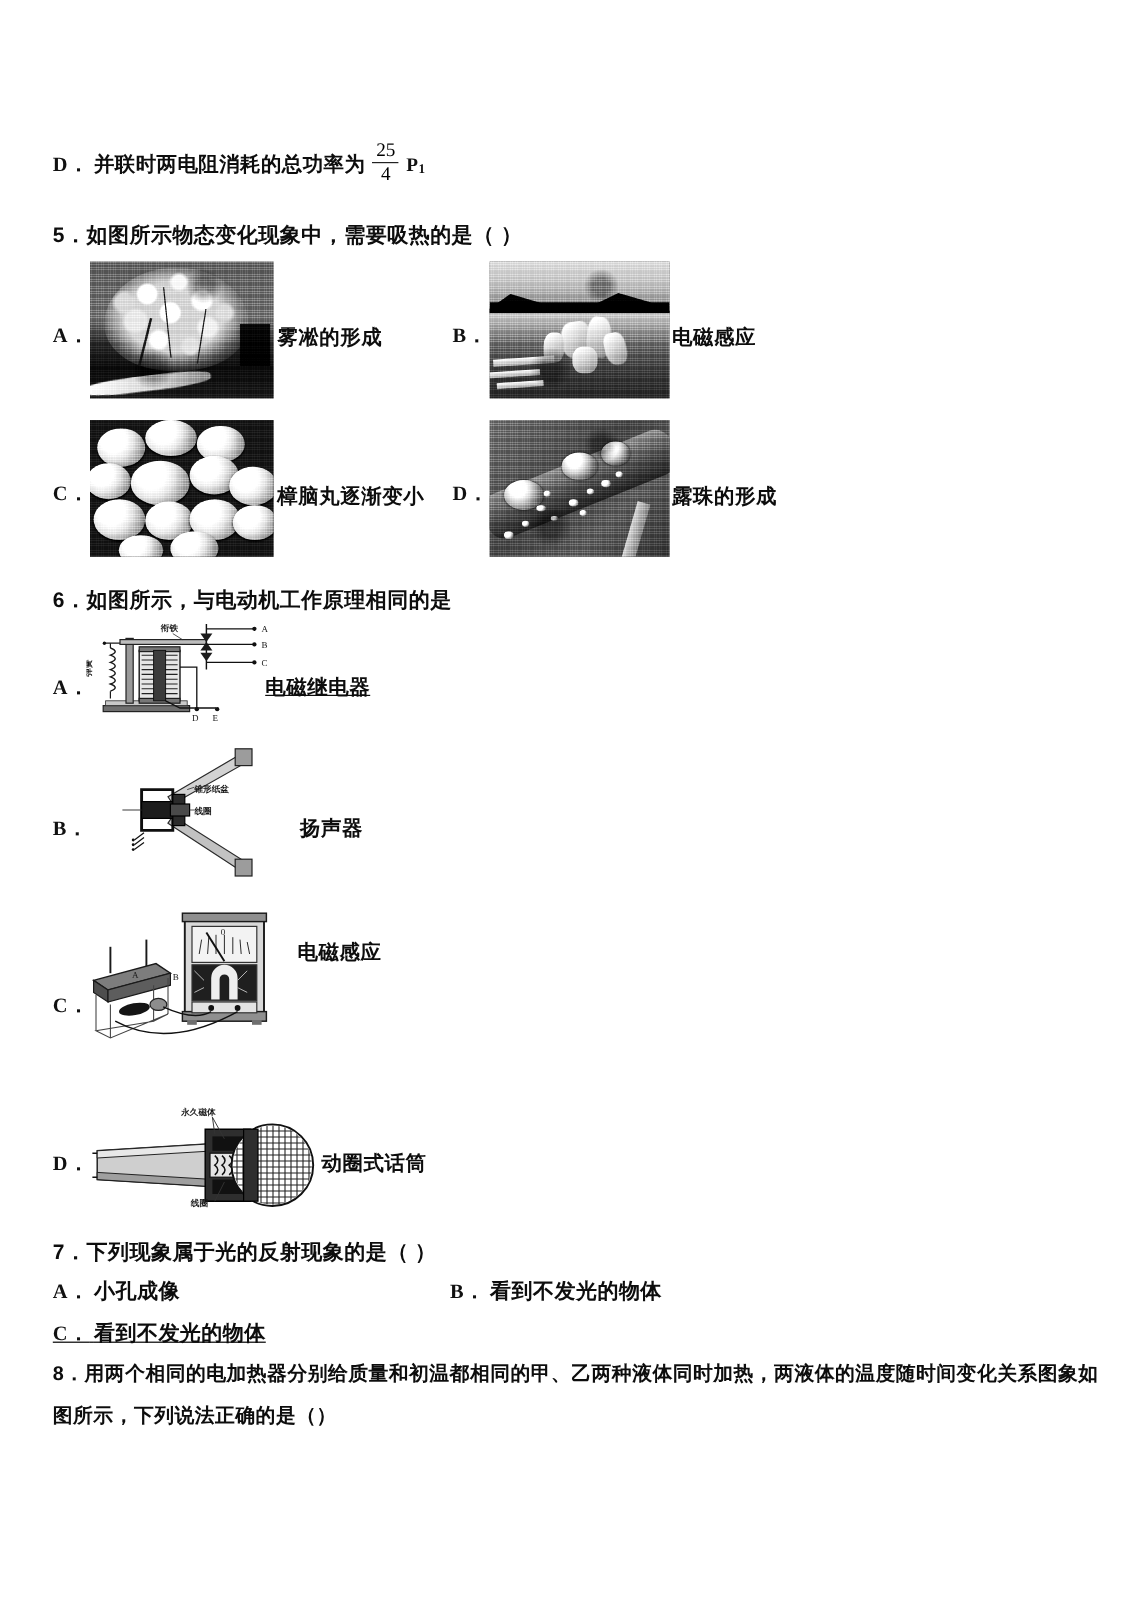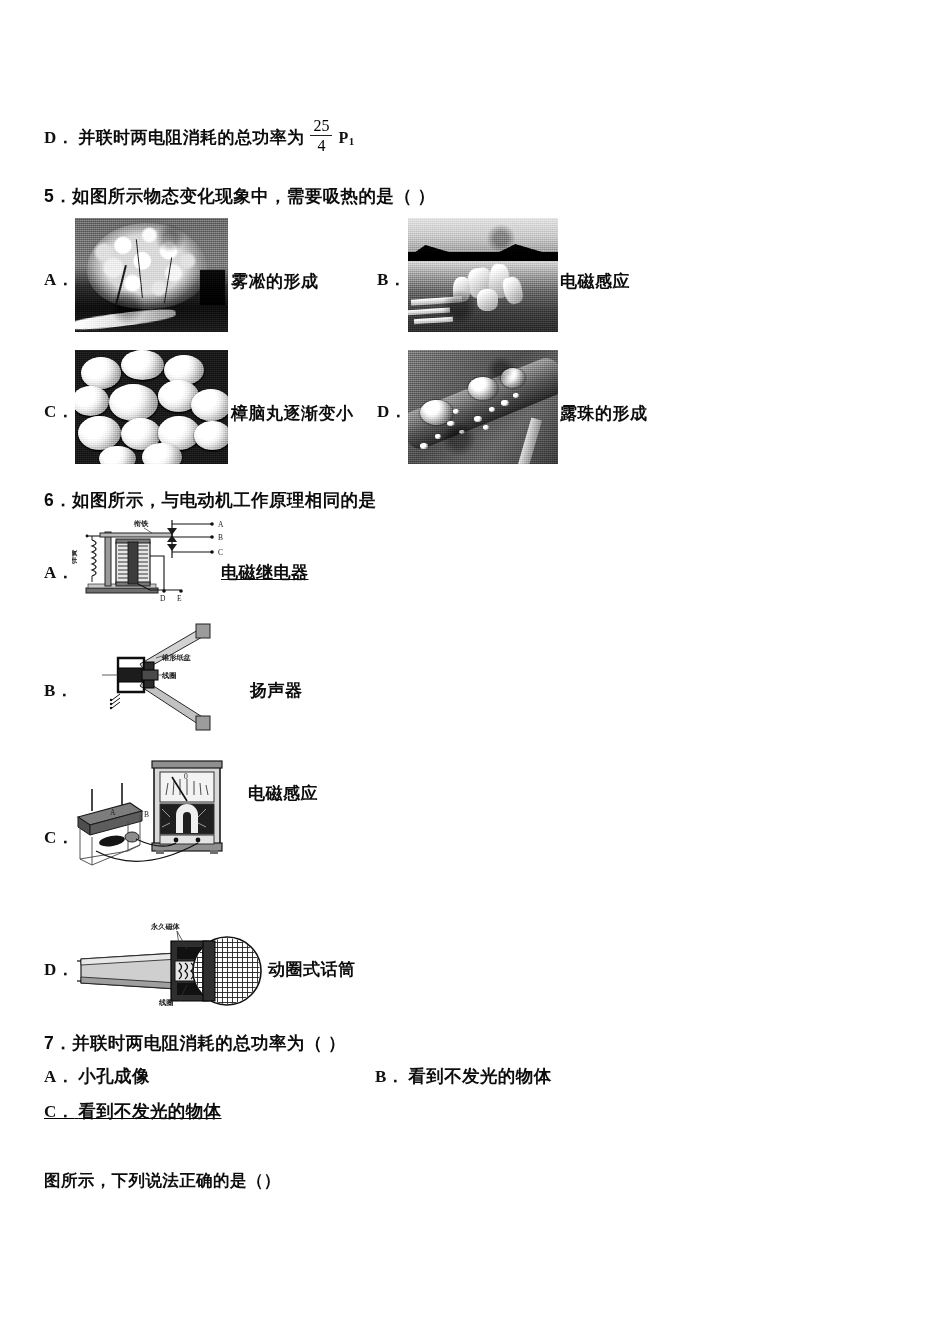--- a/index.html
+++ b/index.html
@@ -495,33 +495,36 @@
       <text class="dlabel" x="76" y="14">永久磁体</text>
       <line x1="102" y1="16" x2="112" y2="34" stroke="#333" stroke-width=".8"></line>
       <line x1="102" y1="16" x2="104" y2="30" stroke="#333" stroke-width=".8"></line>
       <text class="dlabel" x="84" y="90">线圈</text>
       <line x1="104" y1="86" x2="112" y2="70" stroke="#333" stroke-width=".8"></line>
     </svg>
   </div>
   <div class="abs cn caption" style="left:268px; top:958px;">动圈式话筒</div>
 
   <div class="abs" style="left:44px; top:1030px; width:700px;">
-    <span class="cn qtext">7．</span><span class="cn qtext">并联时两电阻消耗的总功率为（  ）</span>
+    <span class="cn qtext">7．</span><span class="cn qtext">下列现象属于光的反射现象的是（  ）</span>
   </div>
 
   <div class="abs" style="left:44px; top:1063px;">
     <span class="opt-letter">A．</span>
     <span class="cn qtext">小孔成像</span>
   </div>
   <div class="abs" style="left:375px; top:1063px;">
     <span class="opt-letter">B．</span>
     <span class="cn qtext">看到不发光的物体</span>
   </div>
   <div class="abs" style="left:44px; top:1098px;text-decoration:underline;">
     <span class="opt-letter">C．</span>
     <span class="cn qtext">看到不发光的物体</span>
   </div>
 
+  <div class="abs" style="left:44px; top:1133px; width:880px;">
+    <span class="cn qtext" style="font-size:16.5px;">8．</span><span class="cn qtext" style="font-size:16.5px;">用两个相同的电加热器分别给质量和初温都相同的甲、乙两种液体同时加热，两液体的温度随时间变化关系图象如</span>
+  </div>
   <div class="abs" style="left:44px; top:1168px; width:880px;">
     <span class="cn qtext" style="font-size:16.5px;">图所示，下列说法正确的是（）</span>
   </div>
 
 </div>
 
 </body></html>

